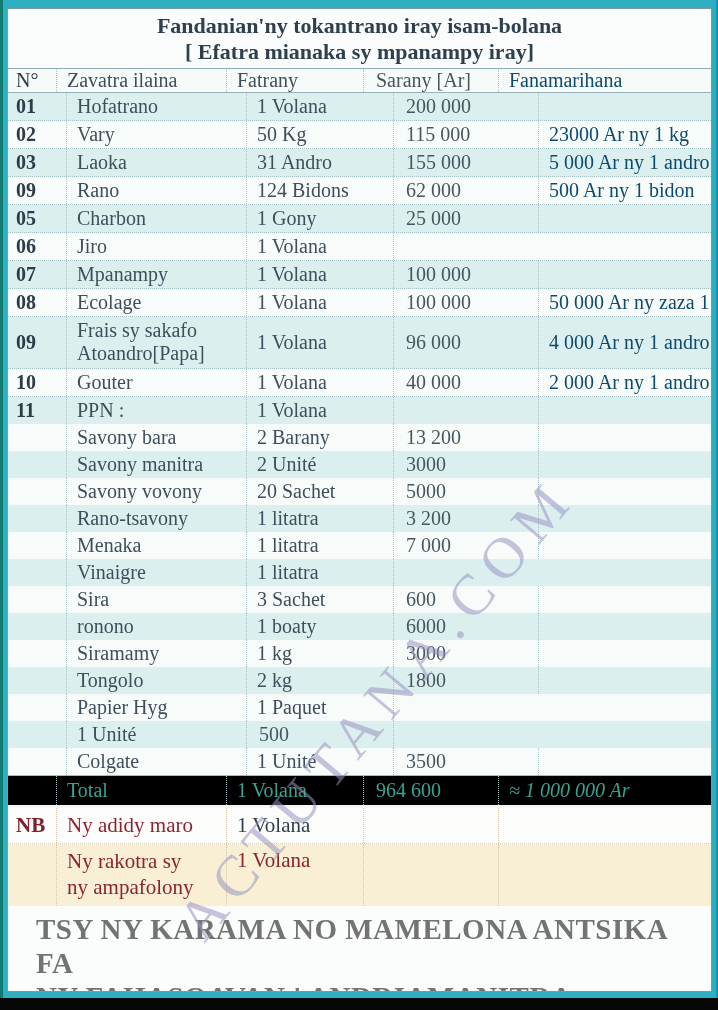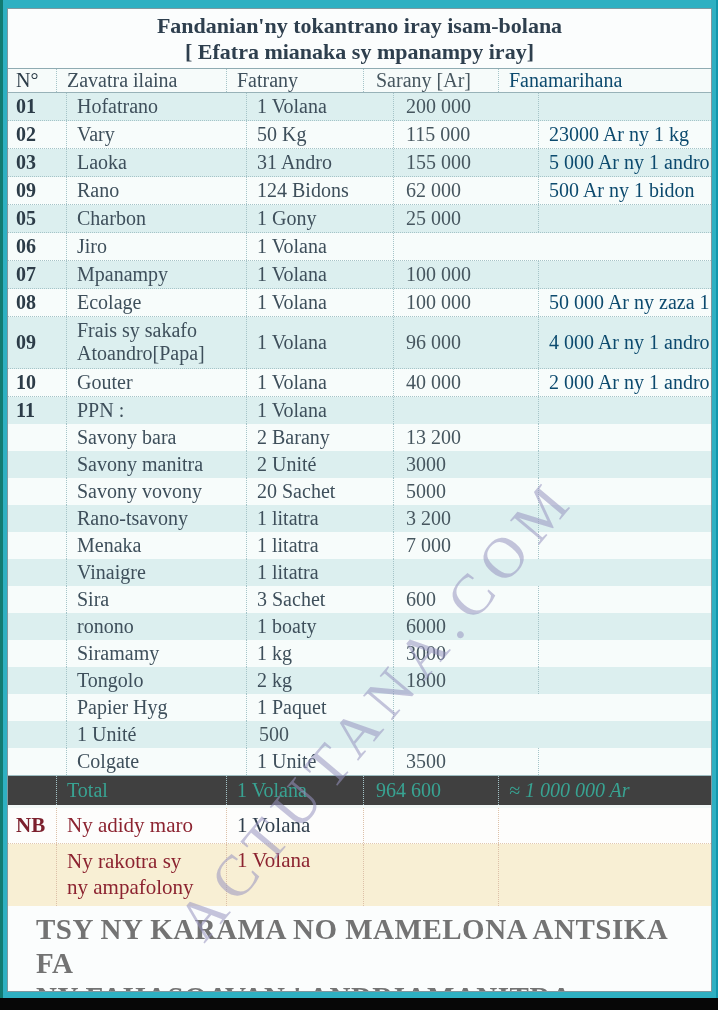--- a/index.html
+++ b/index.html
@@ -30,21 +30,21 @@
   .qty   { font-size:20px; color:#3e4f5b; padding-left:10px; }
   .price { font-size:20px; color:#46565f; padding-left:12px; }
   .note  { font-size:20px; color:#0c4a6e; padding-left:10px; }
 
   .row { min-height:27px; background:#f7fcfb;gap:10px; }
   .row.alt { background:#dcefef; }
   .row.nrow { border-bottom:1px dotted #a5c4c8; min-height:28px; }
   .row.tall { min-height:52px; }
   .row.tall .item { align-self:center; }
 
-  .total-row { min-height:30px; background:#404040; border-top:1px solid #9cbcc0; }
+  .total-row { min-height:30px; background:#000000; border-top:1px solid #9cbcc0; }
   .total-row .c { color:#38a392; }
   .total-row .note { font-style:italic; }
 
   .band { height:20px; background:#1a55aa; margin-top:3px; position:relative; }
   .band .tick { position:absolute; top:2px; bottom:2px; width:3px; background:#4c87cc; }
 
   .nb-section { }
   .nb-row { background:#fdfdfc; font-size:21px; }
   .nb-row .c + .c { border-left:1px dotted #dcc0a8; }
   .nb-row1 { min-height:36px; border-bottom:1px dotted #e2c9b0; }

